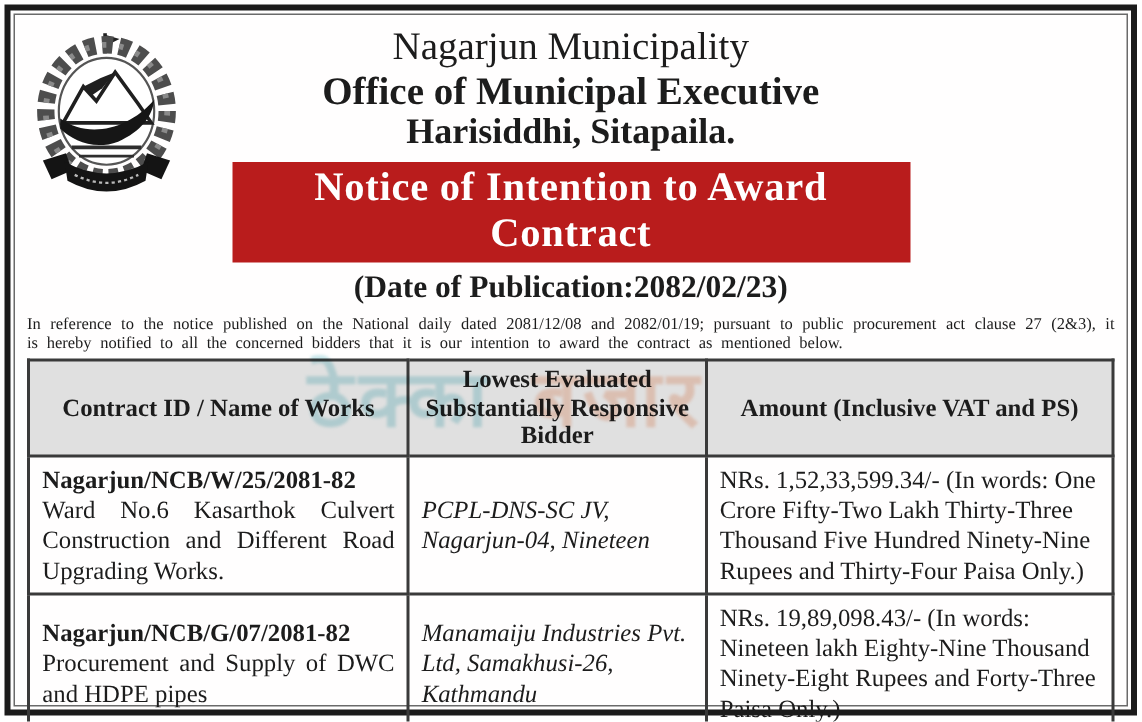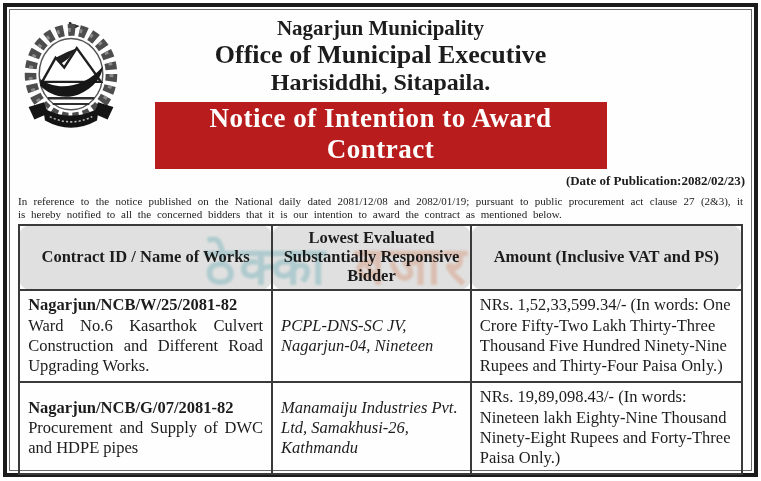--- a/index.html
+++ b/index.html
@@ -24,37 +24,37 @@
     padding: 2px 6px 0 6px;
   }
   
   .emblem {
     position: absolute;
     left: 8px; top: 6px;
     width: 106px; height: 126px;
   }
   
   .head-block { text-align: center; padding-top: 4px; }
-  .org-name   { font-size: 21px; font-weight: bold; line-height: 1.15; }
+  .org-name   { font-size: 26px; font-weight: normal; line-height: 1.15; }
   .office-name{ font-size: 26px; font-weight: bold; line-height: 1.12; }
   .address    { font-size: 24px; font-weight: bold; line-height: 1.15; }
   .banner {
     margin: 5px auto 0 auto;
     width: 452px;
     background: #b91c1c;
     color: #ffffff;
     font-size: 27px;
     font-weight: bold;
     text-align: center;
     padding: 1px 0 4px 0;
     letter-spacing: 0.5px;
   }
   .pub-date {
-    text-align: right;
-    font-size: 13px;
+    text-align: center;
+    font-size: 21px;
     font-weight: bold;
     margin-top: 4px;
   }
   .intro {
     font-size: 11px;
     text-align: justify;
     line-height: 1.18;
     margin-top: 6px;
     padding: 0 2px;
     word-spacing: 3px;
@@ -70,21 +70,20 @@
     border: 2px solid #3a3a3a;
     font-size: 16.5px;
     padding: 3px 8px;
   }
   .contracts th {
     background: #e0e0e0;
     text-align: center;
     font-weight: bold;
     height: 54px;
     line-height: 1.15;
-    border-radius: 12px;
   }
   .col-works  { width: 35%; margin-left: 24px; }
   .col-bidder { width: 27.5%; }
   .col-amount { width: 37.5%; }
   .contracts td { height: 92px; vertical-align: middle; line-height: 1.22; font-family: Liberation Serif, serif; }
   td.cell-works  { text-align: justify; }
   .contract-id   { font-weight: bold; }
   td.cell-bidder { font-style: italic; }
   td.cell-amount { vertical-align: middle; }
   

